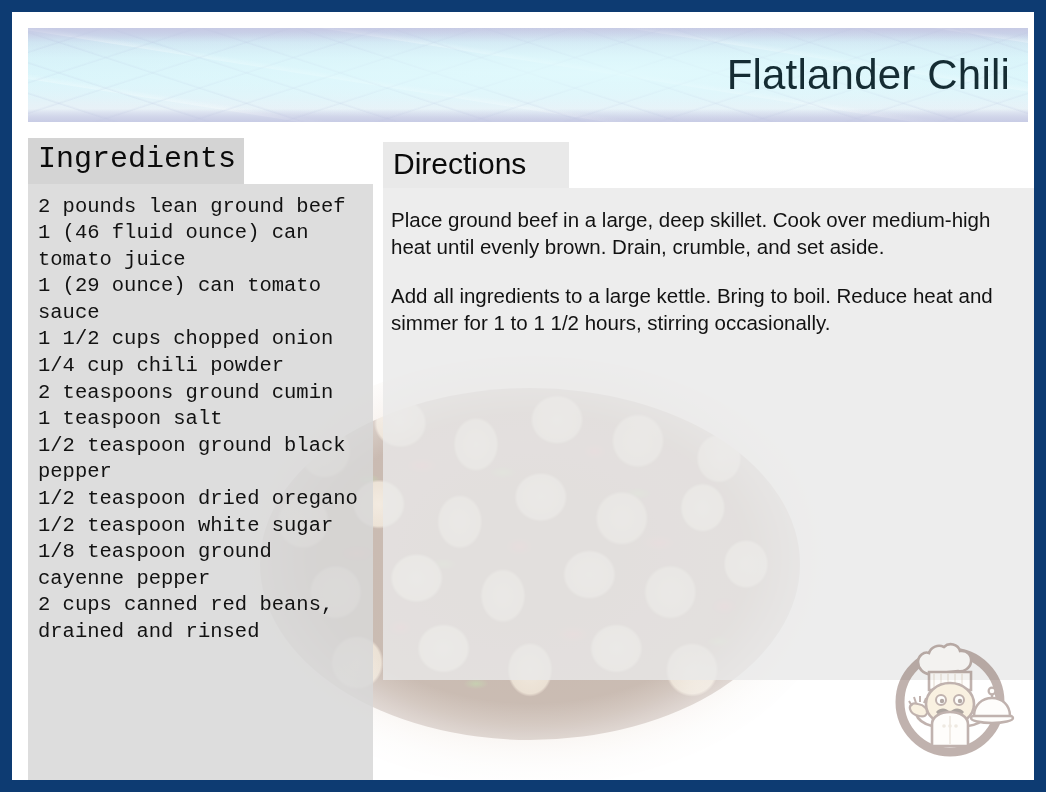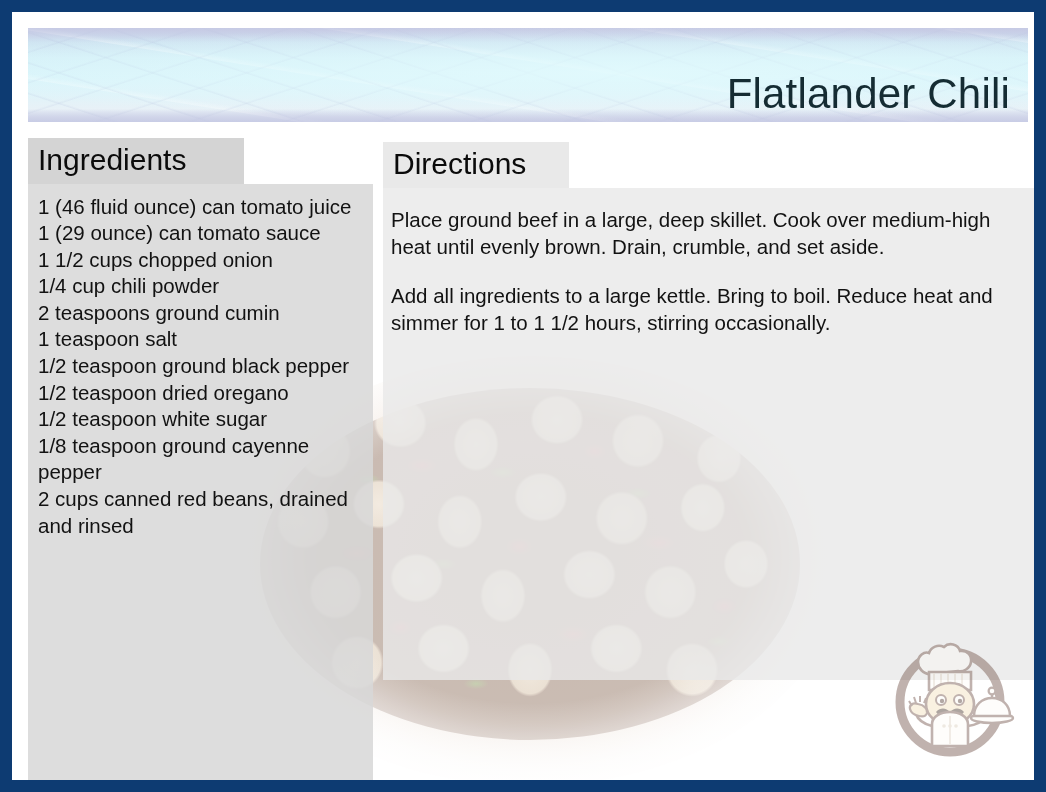--- a/index.html
+++ b/index.html
@@ -68,21 +68,20 @@
   .banner-title {
     position: absolute;
     right: 18px;
     top: 50%;
     transform: translateY(-50%);
     font-size: 42px;
     font-weight: 400;
     color: #152c33;
     letter-spacing: .2px;
     white-space: nowrap;
-    margin-top: 19px;
   }
 
   
   .photo-wrap {
     position: absolute;
     left: 190px;
     top: 330px;
     width: 660px;
     height: 450px;
     overflow: hidden;
@@ -181,20 +180,21 @@
   .panel-body {
     padding: 10px 12px 14px 10px;
     box-sizing: border-box;
   }
 
   .ingredients-panel {
     left: 16px;
     top: 126px;
     width: 345px;
     height: 644px;
+    font-family: Liberation Mono, monospace;
   }
   .ingredients-panel .panel-tab {
     background: #d4d4d4;
     width: 190px;
   }
   .ingredients-panel .panel-body {
     background: rgba(215,215,215,.86);
     height: 598px;
   }
   .ingredients-list {
@@ -260,20 +260,21 @@
     <div class="bowl"></div>
     <div class="bowl-rim"></div>
     <div class="beans"></div>
     <div class="photo-fade"></div>
   </div>
 
   <div class="panel ingredients-panel">
     <div class="panel-tab">Ingredients</div>
     <div class="panel-body">
       <ul class="ingredients-list">
+        <li>2 pounds lean ground beef</li>
         <li>1 (46 fluid ounce) can tomato juice</li>
         <li>1 (29 ounce) can tomato sauce</li>
         <li>1 1/2 cups chopped onion</li>
         <li>1/4 cup chili powder</li>
         <li>2 teaspoons ground cumin</li>
         <li>1 teaspoon salt</li>
         <li>1/2 teaspoon ground black pepper</li>
         <li>1/2 teaspoon dried oregano</li>
         <li>1/2 teaspoon white sugar</li>
         <li>1/8 teaspoon ground cayenne pepper</li>

